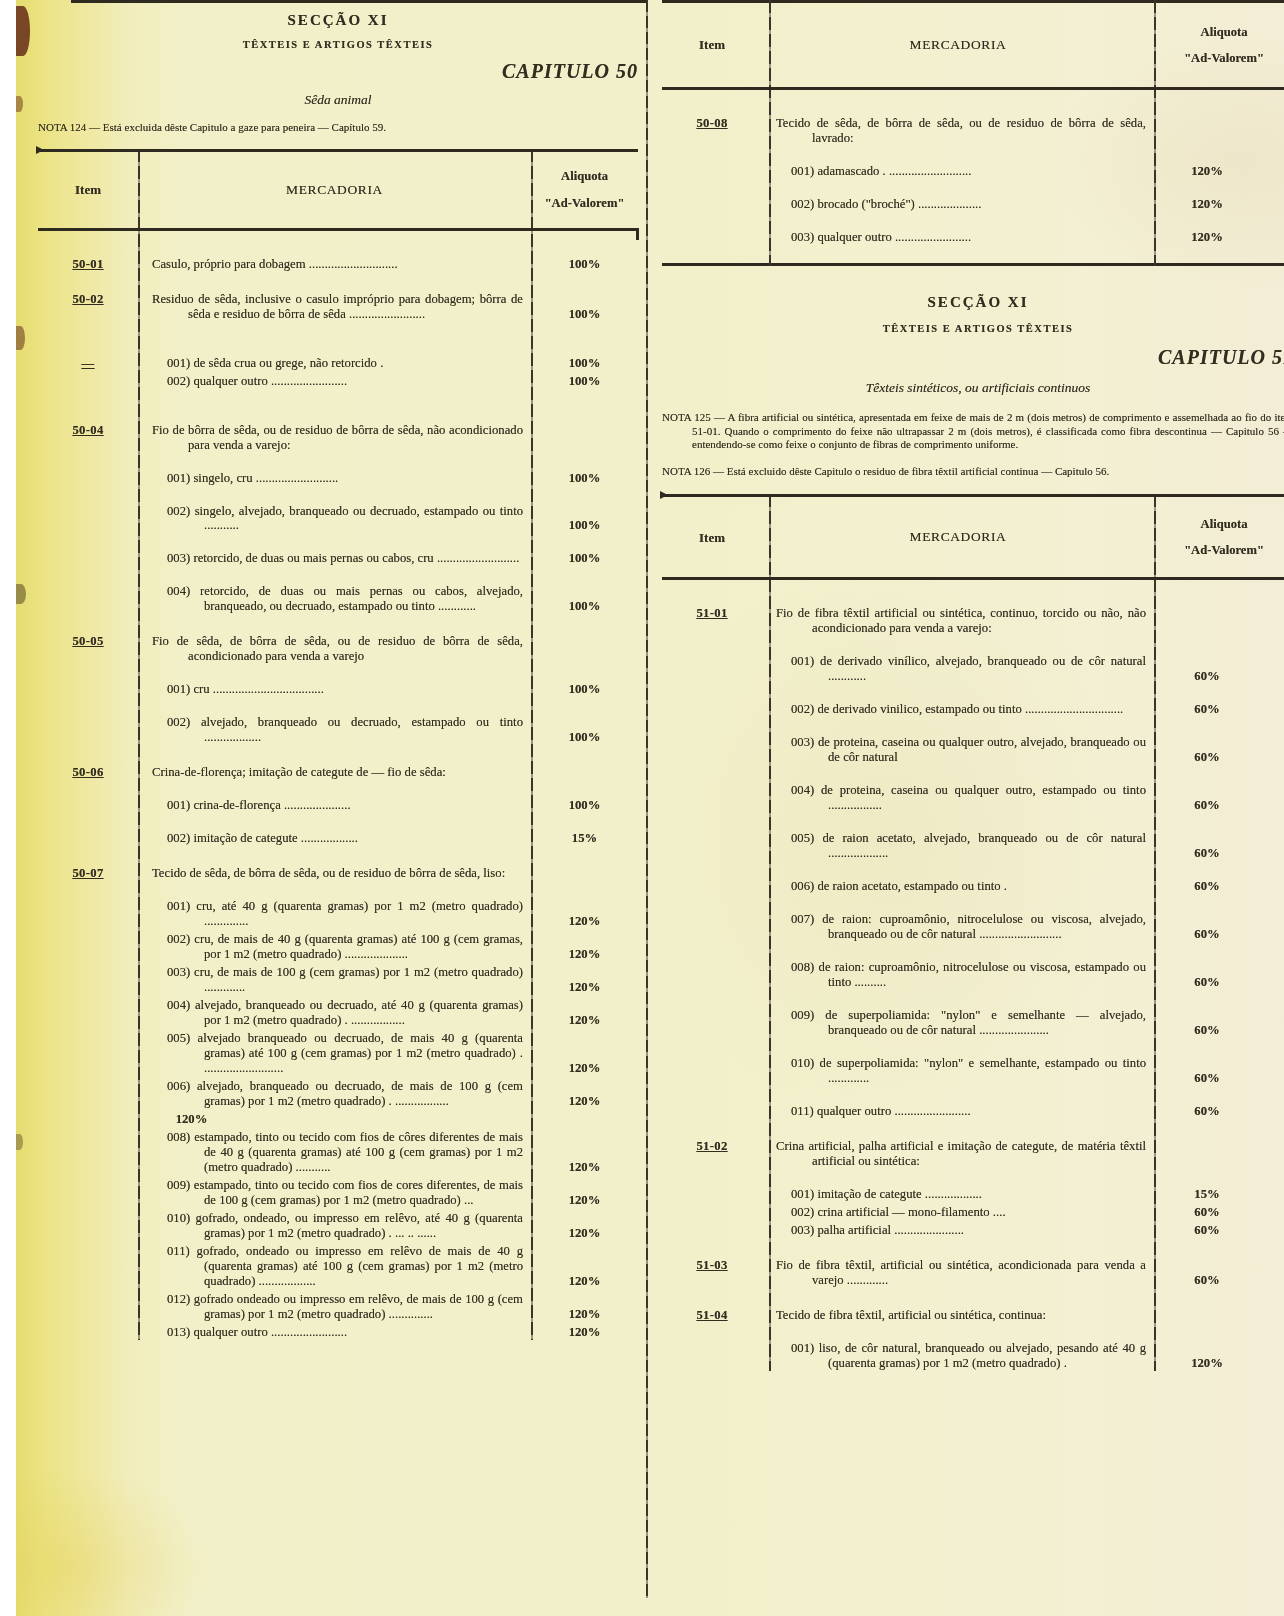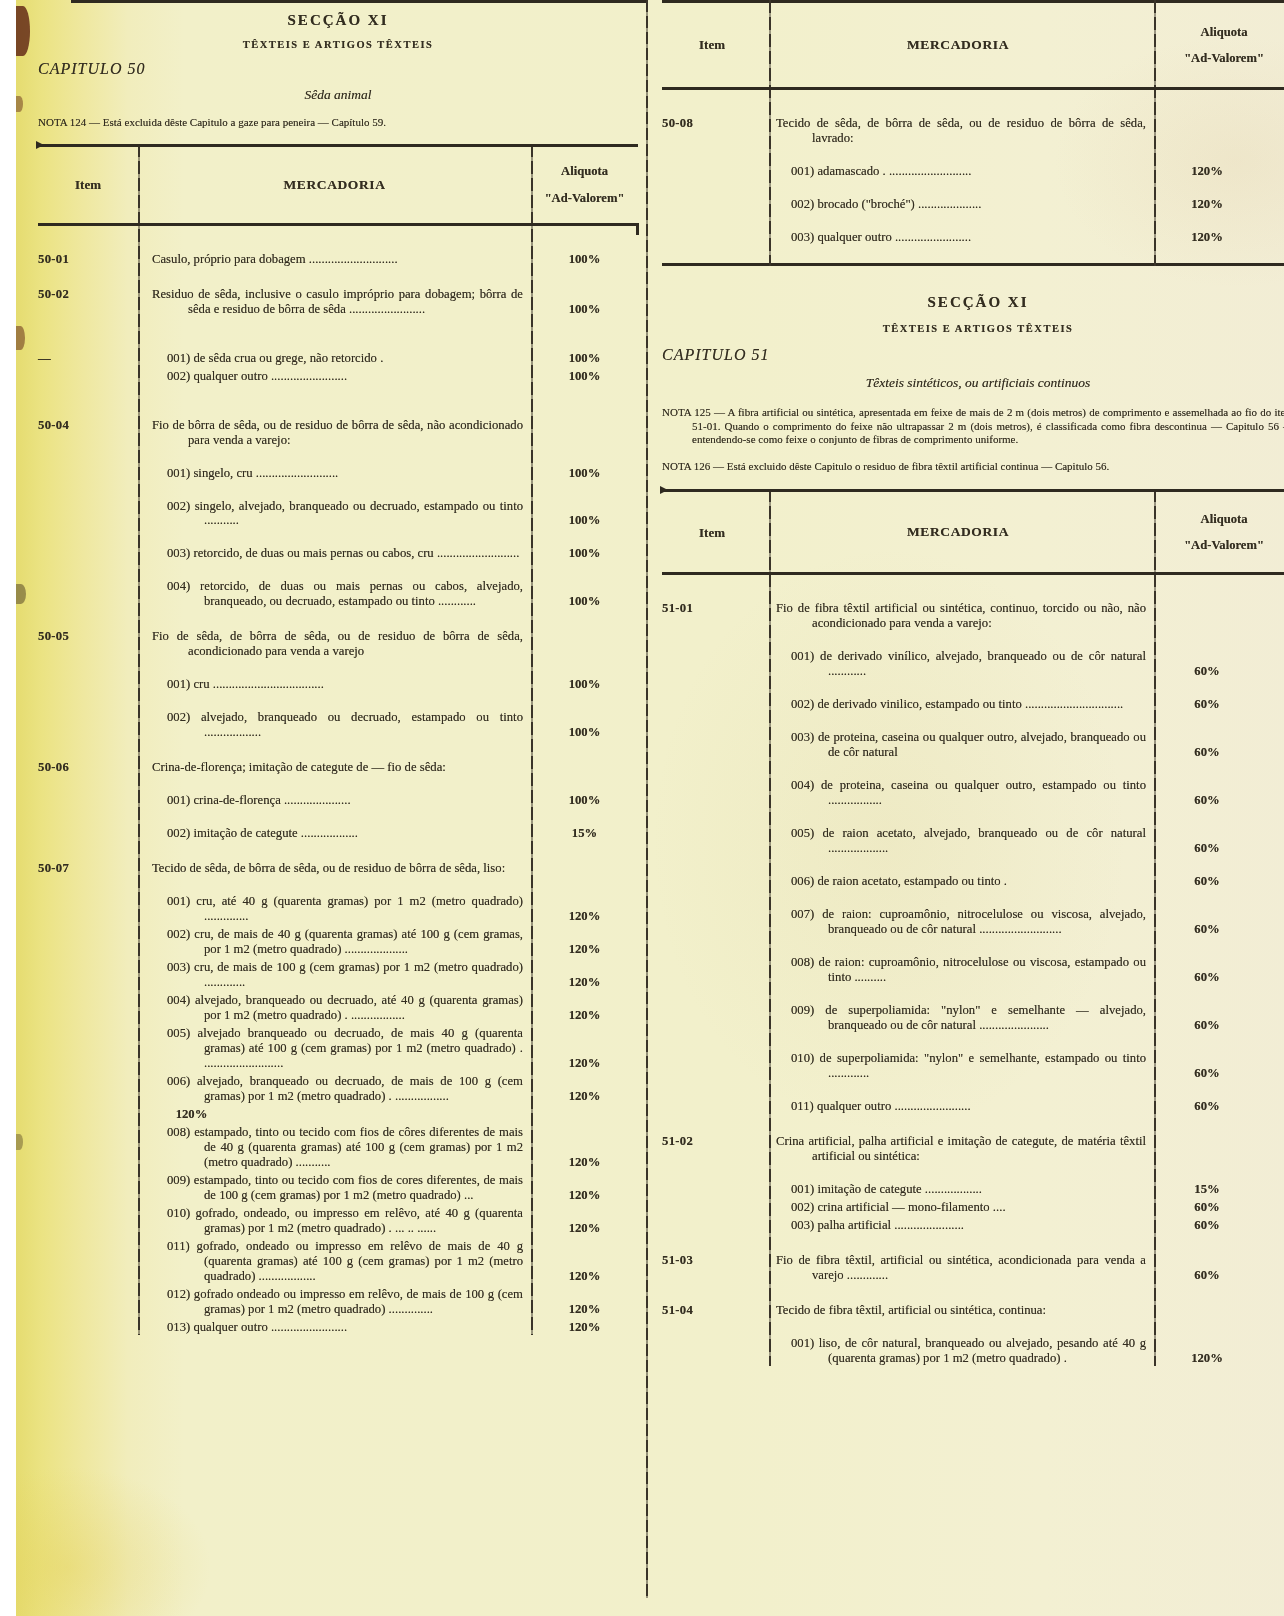--- a/index.html
+++ b/index.html
@@ -18,42 +18,42 @@
   .hline{position:absolute;background:#2f2a20;height:3px;}
   .vdiv{position:absolute;width:2px;background:repeating-linear-gradient(180deg,#3a3429 0 12px, rgba(58,52,41,.5) 12px 16px);}
   .stain{position:absolute;}
   
   .col{position:absolute;top:0;}
   #col-left{left:22px;width:600px;}
   #col-right{left:646px;width:632px;}
   
   .sec-title{text-align:center;font-weight:bold;font-size:15px;letter-spacing:2px;margin-top:12px;}
   .sec-sub{text-align:center;font-weight:bold;font-size:10.5px;letter-spacing:1.5px;margin-top:10px;}
-  .chap-title{text-align:left;font-weight:normal;font-style:italic;font-size:16px;letter-spacing:1px;margin-top:10px;}
+  .chap-title{text-align:right;font-weight:bold;font-style:italic;font-size:20px;letter-spacing:1px;margin-top:10px;}
   .chap-sub{text-align:center;font-style:italic;font-size:13.5px;margin-top:9px;}
   .note{font-size:11px;line-height:1.24;text-align:justify;padding-left:30px;text-indent:-30px;margin-top:13px;}
   
   .tbl{position:relative;font-size:12.7px;line-height:1.18;}
   .tbl .topline{position:relative;height:3px;background:#2f2a20;}
   .tbl .topline::before{content:"";position:absolute;left:-2px;top:-3px;border-top:4px solid transparent;border-bottom:4px solid transparent;border-left:8px solid #2f2a20;}
   .tbl .sepline{position:relative;height:3px;background:#2f2a20;}
   .tbl .sepline::after{content:"";position:absolute;right:-1px;top:0;width:3px;height:12px;background:#2f2a20;}
   .tbl .botline{height:3px;background:#2f2a20;margin-top:18px;}
   .vline{position:absolute;top:0;bottom:0;width:2px;background:repeating-linear-gradient(180deg,#3a3429 0 13px, rgba(58,52,41,.48) 13px 17px);}
   .thead{display:flex;align-items:center;height:76px;}
   .th-item{width:100px;text-align:center;font-weight:bold;font-size:13px;}
-  .th-desc{flex:1;text-align:center;font-weight:bold;font-size:13.5px;letter-spacing:.6px;}
+  .th-desc{flex:1;text-align:center;font-weight:normal;font-size:13.5px;letter-spacing:.6px;}
   .th-rate{width:107px;text-align:center;font-weight:bold;font-size:12.6px;line-height:2.1;}
   .tbl.right .th-rate{width:140px;}
   .tbody{padding-top:6px;}
   .trow{display:flex;align-items:flex-end;margin-top:20px;}
   .trow.sub{margin-top:18px;}
   .trow.tight{margin-top:3px;}
   .trow.gapxl{margin-top:34px;}
-  .c-item{width:100px;text-align:left;font-weight:bold;align-self:flex-start;letter-spacing:.3px;}
+  .c-item{width:100px;text-align:center;font-weight:bold;align-self:flex-start;letter-spacing:.3px;text-decoration:underline;}
   .c-desc{flex:1;text-align:justify;padding-right:8px;padding-left:50px;text-indent:-36px;}
   .trow.sub .c-desc{padding-left:66px;text-indent:-37px;}
   .c-rate{width:107px;text-align:center;font-weight:bold;}
   .tbl.right .c-rate{width:140px;padding-right:34px;box-sizing:border-box;}
 </style>
 </head>
 <body>
 
 <div id="paper" class="inky">
 

